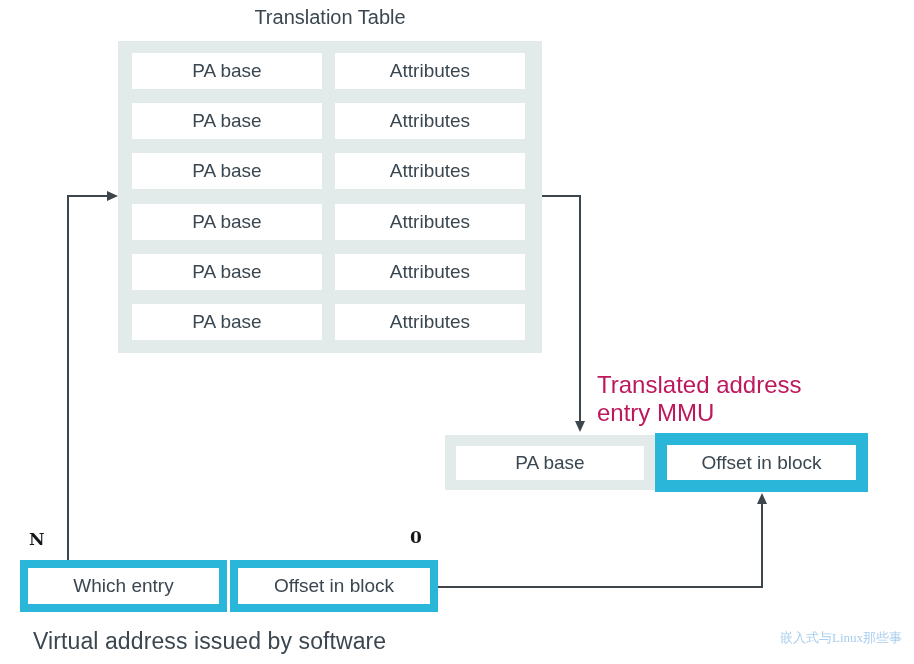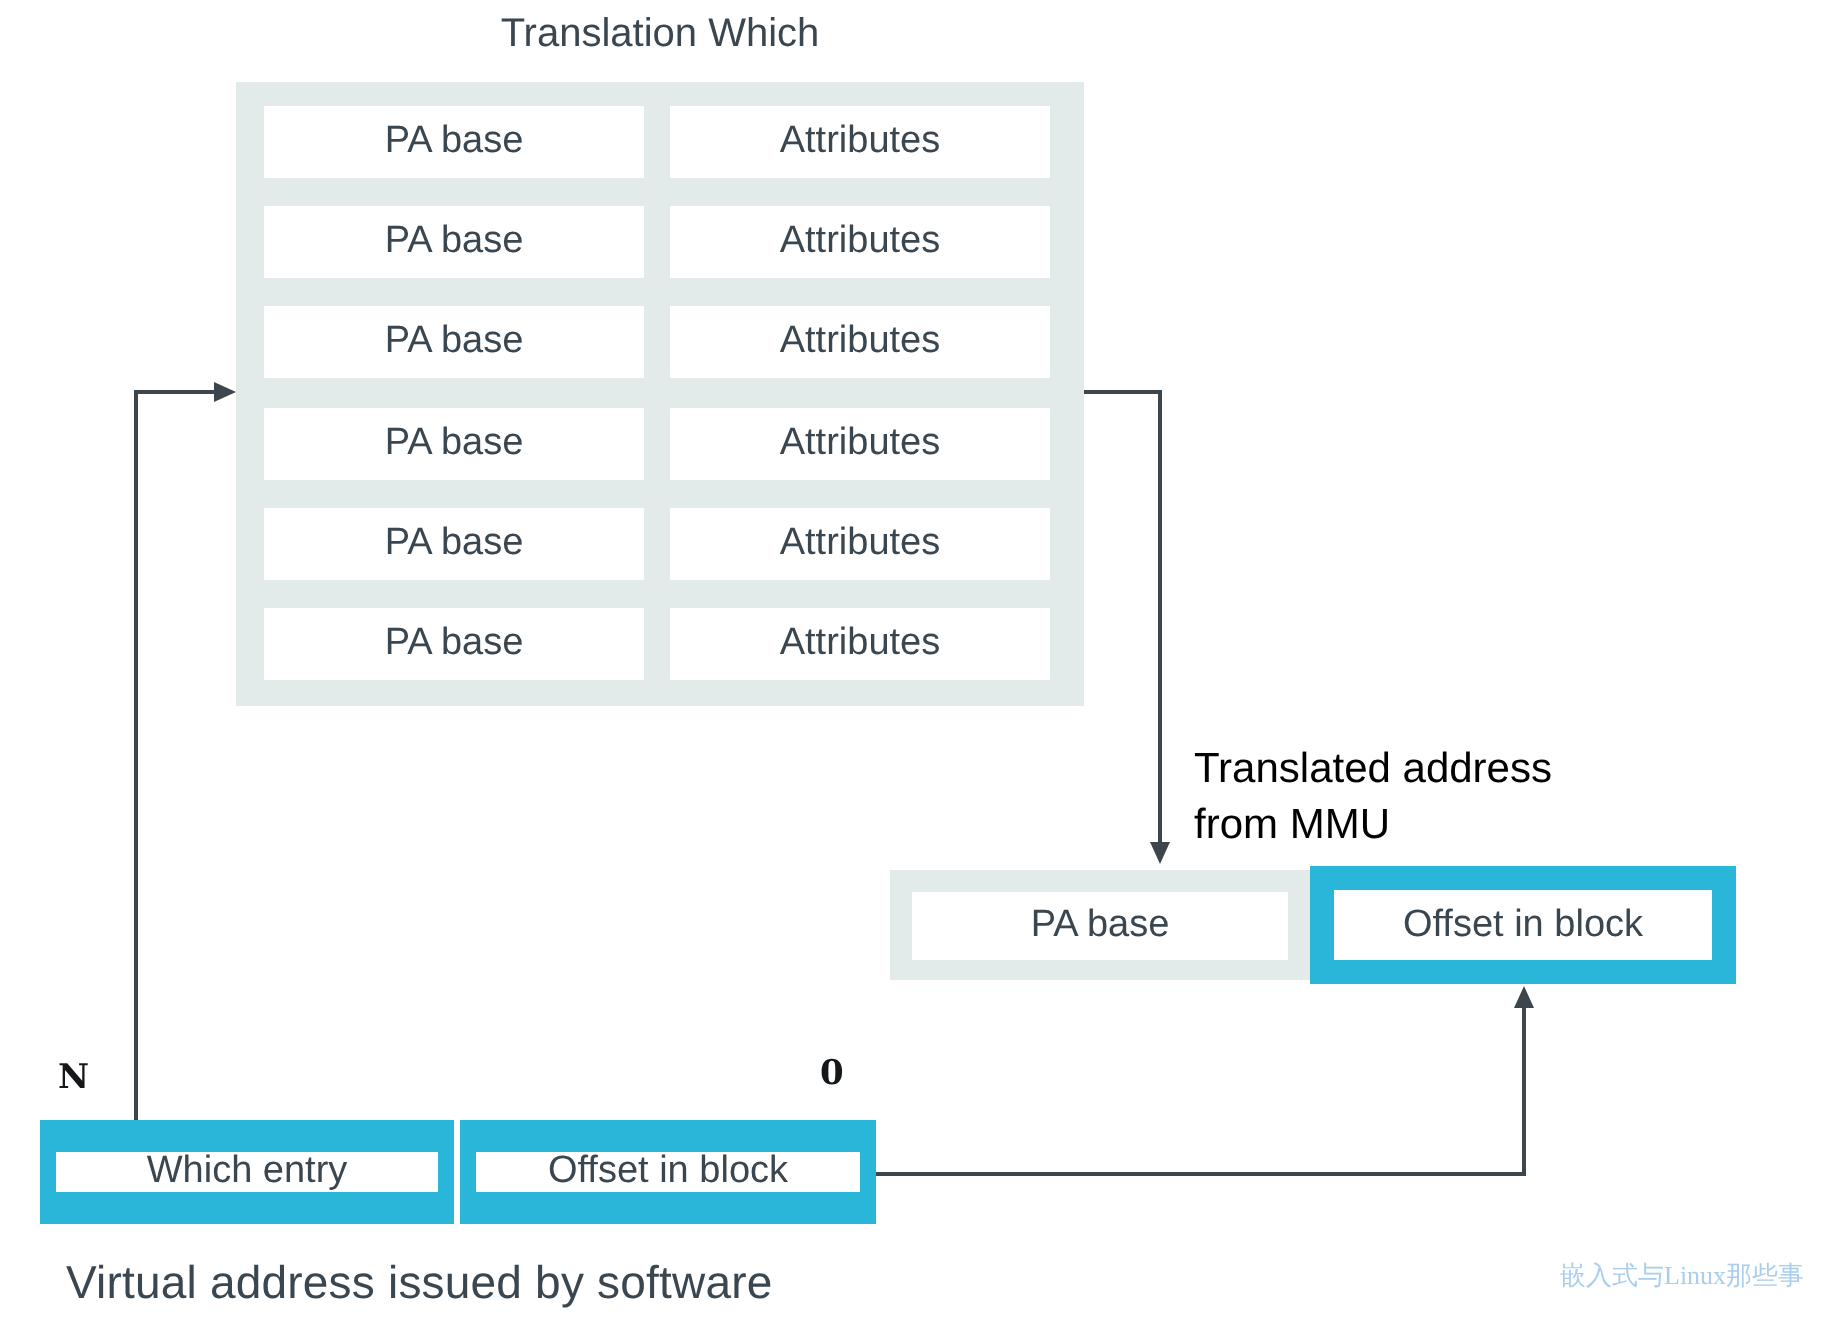--- a/index.html
+++ b/index.html
@@ -40,23 +40,23 @@
     display: flex;
     align-items: center;
     justify-content: center;
     font-size: 19px;
     color: #3b4750;
   }
 
   
   .translated-label {
     left: 597px; top: 371px;
-    font-size: 21px;
+    font-size: 24px;
     line-height: 28px;
-    color: #000000;
+    color: #be185d;
   }
 
   
   .result-gray {
     left: 445px; top: 435px; width: 210px; height: 55px;
     background: #e3eaea;
     box-sizing: border-box;
     padding: 0 11px;
     display: flex; align-items: center;
   }
@@ -88,21 +88,21 @@
   .bit-0 { left: 410px; top: 527px; }
 
   
   .vbox {
     top: 560px; height: 52px;
     background: #29b6d8;
     box-sizing: border-box;
     padding: 8px;
     display: flex; align-items: center;
   }
-  .vbox .white-cell { height: 20px; }
+  .vbox .white-cell { height: 36px; }
   .vbox-entry { left: 20px; width: 207px; }
   .vbox-offset { left: 230px; width: 208px; }
 
   
   .va-caption {
     left: 33px; top: 628px;
     font-size: 23px;
     color: #3b4750;
     letter-spacing: 0.1px;
   }
@@ -133,21 +133,21 @@
     <polyline points="68,560 68,196 109,196" fill="none" stroke="#3d464d" stroke-width="2"></polyline>
     <polygon points="118,196 107,191 107,201" fill="#3d464d"></polygon>
 
     <polyline points="542,196 580,196 580,423" fill="none" stroke="#3d464d" stroke-width="2"></polyline>
     <polygon points="580,432 575,421 585,421" fill="#3d464d"></polygon>
 
     <polyline points="438,587 762,587 762,502" fill="none" stroke="#3d464d" stroke-width="2"></polyline>
     <polygon points="762,493 757,504 767,504" fill="#3d464d"></polygon>
   </svg>
 
-  <div class="abs diagram-title">Translation Which</div>
+  <div class="abs diagram-title">Translation Table</div>
 
   <div class="abs ttable">
     <div class="trow">
       <div class="tcell">PA base</div>
       <div class="tcell">Attributes</div>
     </div>
     <div class="trow">
       <div class="tcell">PA base</div>
       <div class="tcell">Attributes</div>
     </div>
@@ -164,21 +164,21 @@
       <div class="tcell">Attributes</div>
     </div>
     <div class="trow">
       <div class="tcell">PA base</div>
       <div class="tcell">Attributes</div>
     </div>
   </div>
 
   <div class="abs translated-label">
     <div>Translated address</div>
-    <div>from MMU</div>
+    <div>entry MMU</div>
   </div>
 
   <div class="abs result-gray">
     <div class="white-cell">PA base</div>
   </div>
   <div class="abs result-cyan">
     <div class="white-cell">Offset in block</div>
   </div>
 
   <div class="abs bit-label bit-n">N</div>

